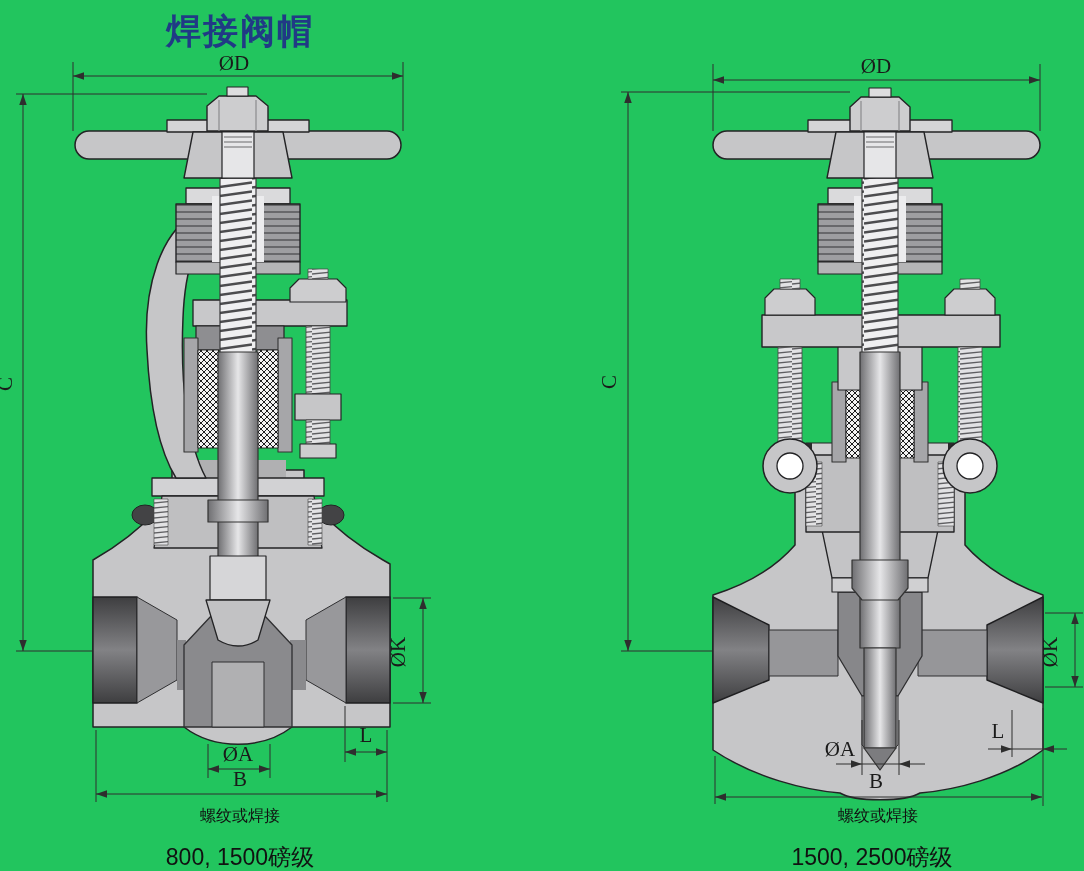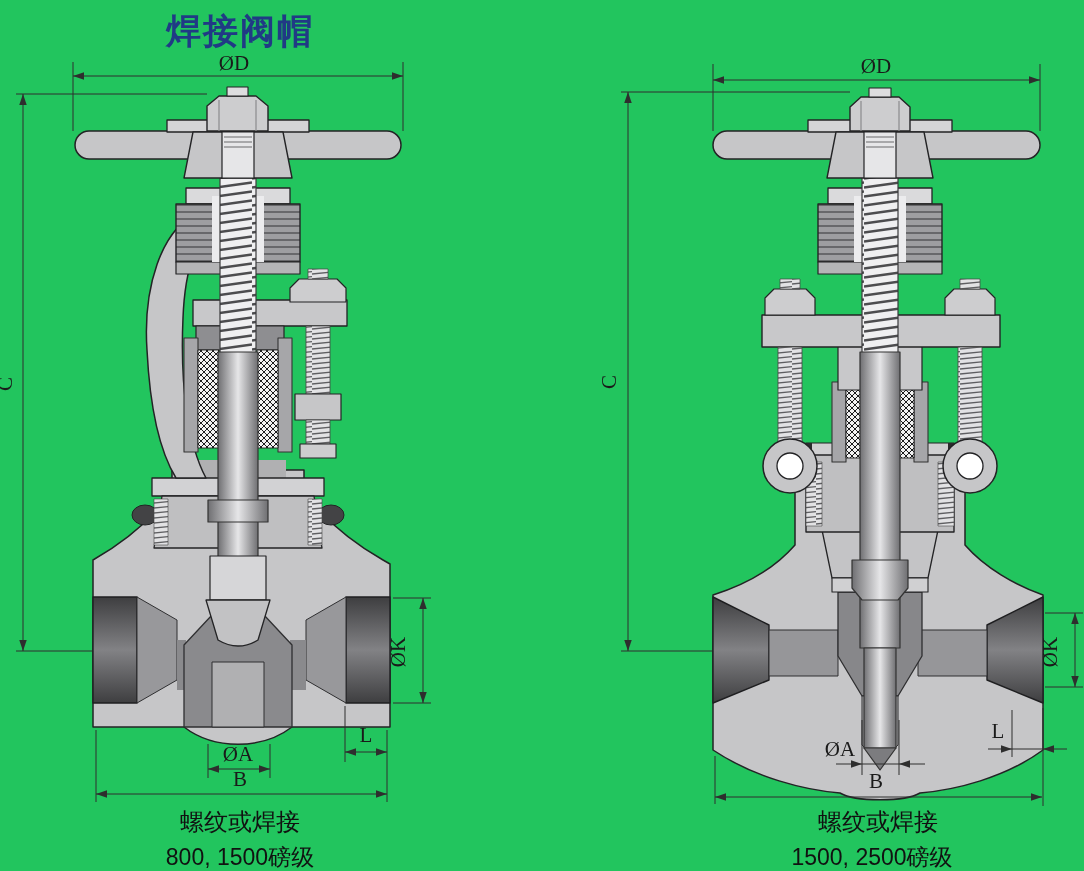--- a/index.html
+++ b/index.html
@@ -3,21 +3,21 @@
 <meta charset="utf-8">
 <style>
   html,body{margin:0;padding:0;background:#ffffff;}
   .canvas{position:relative;width:1084px;height:871px;background:#22c55e;overflow:hidden;
           font-family:"Liberation Sans",sans-serif;}
   .title{position:absolute;top:8px;width:420px;text-align:center;font-size:35px;font-weight:700;
          color:#203a85;letter-spacing:2px;}
   .title-left{left:30px;}
   .title-right{left:635px;}
   .cap{position:absolute;width:420px;text-align:center;color:#111;font-weight:500;}
-  .cap1{top:806px;font-size:24px;}
+  .cap1{top:806px;font-size:16px;}
   .cap2{top:842px;font-size:23px;}
   .cap-l{left:30px;}
   .cap-r1{left:668px;}
   .cap-r2{left:662px;}
   svg text{font-family:"Liberation Serif",serif;font-size:21px;fill:#1a1a1a;}
 </style>
 </head>
 <body>
 
 <div class="canvas">

